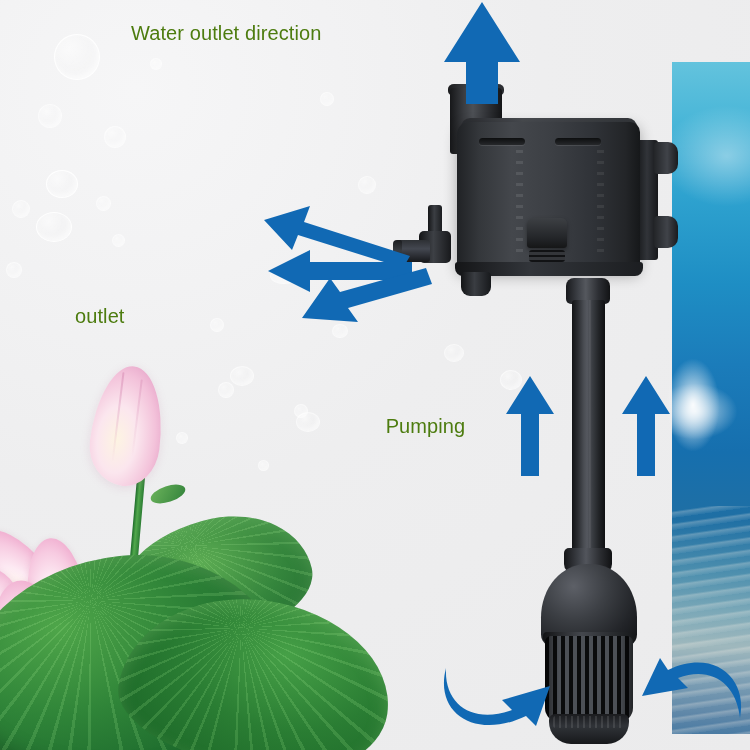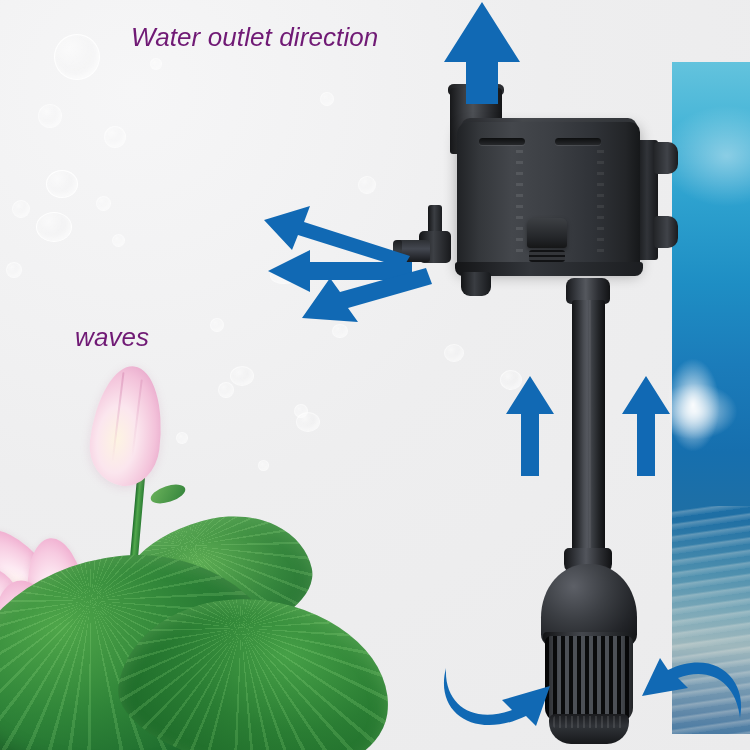--- a/index.html
+++ b/index.html
@@ -304,26 +304,25 @@
       rgba(0,0,0,0) 2px, rgba(0,0,0,0) 6px);
     border-radius:3px;
   }
 
   
   .arrow-svg{position:absolute;overflow:visible;}
 
   
   .label{
     position:absolute;
-    color:#701a75;
-    font-size:26px;
+    color:#4d7c0f;
+    font-size:20px;
     line-height:1.38;
     white-space:pre;
     letter-spacing:.1px;
-    font-style:italic;
   }
   #lbl-outlet{left:131px;top:20px;}
   #lbl-oxy{left:75px;top:248px;}
   #lbl-oxy .l2{display:block;text-align:center;}
   #lbl-pump{left:363px;top:385px;}
   #lbl-intake{left:380px;top:704px;}
 </style>
 </head>
 <body>
 
@@ -463,20 +462,21 @@
     <path d="M6,20 C4,58 34,76 72,62 L62,52 L110,38 L96,78 L86,68 C36,92 -6,66 6,20 Z" fill="#1169b4"></path>
   </svg>
 
   <svg class="arrow-svg" style="left:640px;top:656px;" width="104" height="76" viewBox="0 0 104 76">
     <path d="M100,62 C96,26 70,10 38,22 L48,32 L2,40 L20,2 L28,14 C74,-8 108,22 100,62 Z" fill="#1169b4"></path>
   </svg>
 
   <div class="label" id="lbl-outlet">Water outlet direction</div>
 
   <div class="label" id="lbl-oxy">
-    <span class="l2">waves</span>
+    <span class="l2">outlet</span>
   </div>
 
   <div class="label" id="lbl-pump">
+    <span>Pumping</span>
   </div>
 
 
 </div>
 
 </body></html>

